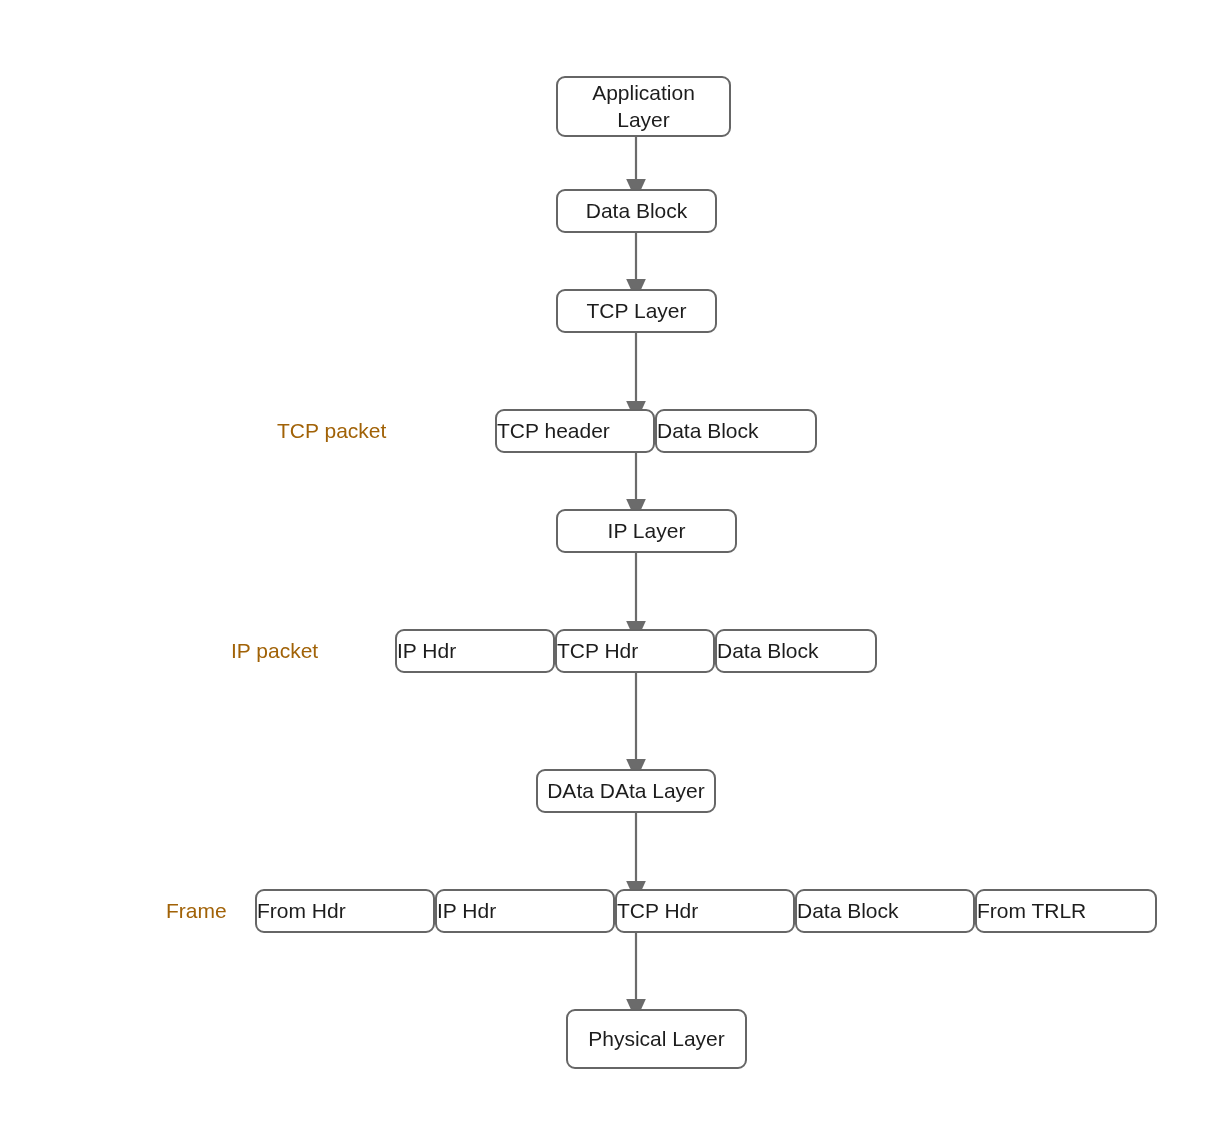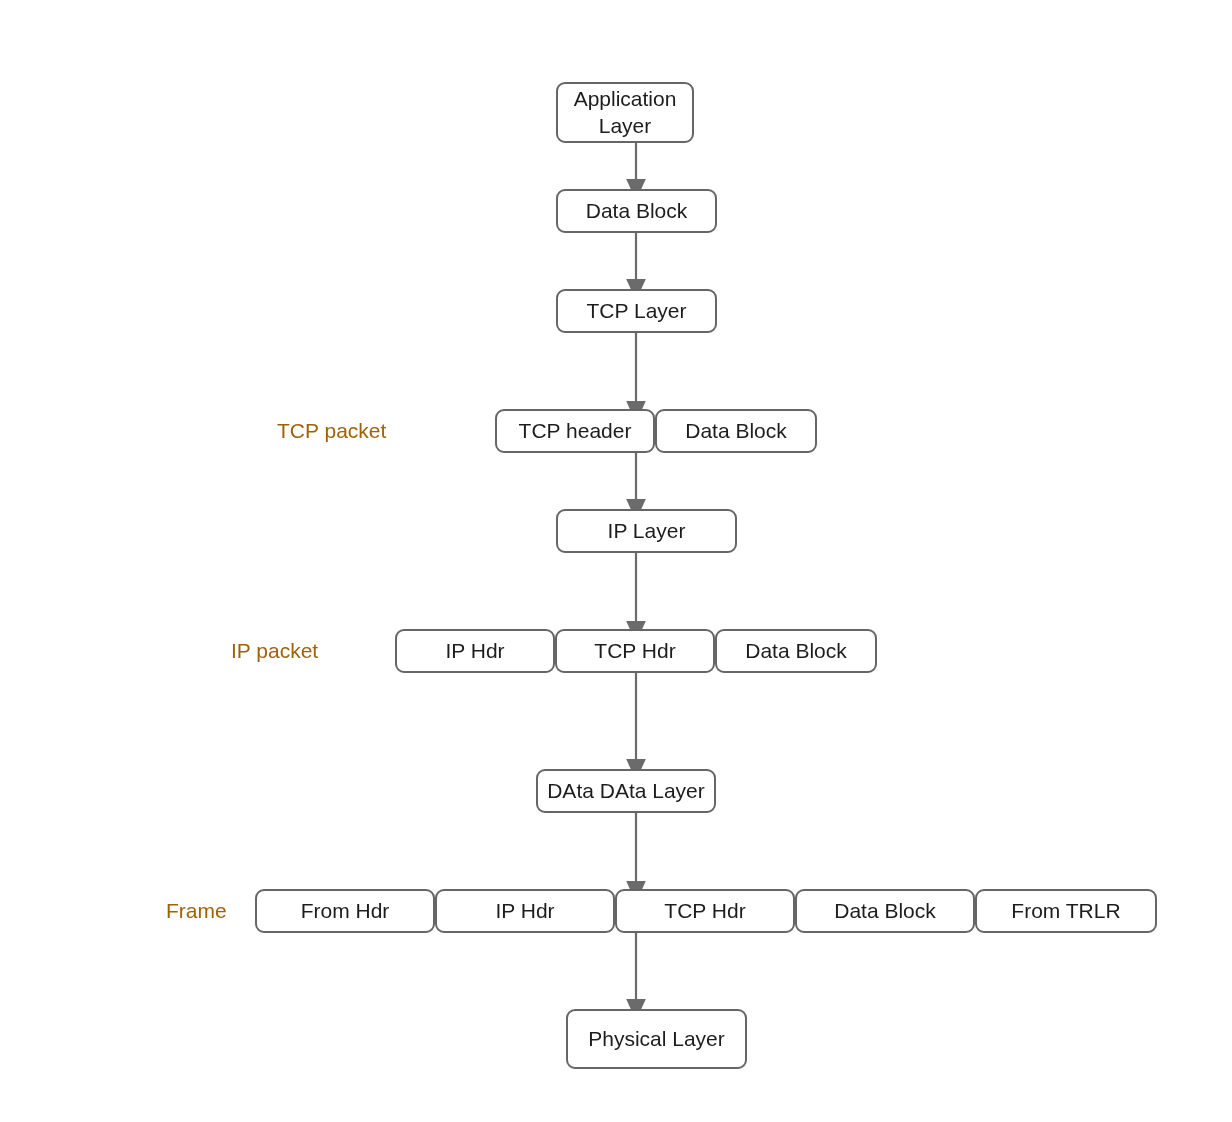--- a/index.html
+++ b/index.html
@@ -59,21 +59,20 @@
     z-index: 3;
     height: 44px;
   }
   .packet-row .cell {
     box-sizing: border-box;
     background: #ffffff;
     border: 2.5px solid #666666;
     border-radius: 9px;
     display: flex;
     align-items: center;
-    justify-content: center;
     text-align: center;
     color: #1d1d1d;
     font-size: 21px;
     height: 44px;
   }
 </style>
 </head>
 <body>
 
 <div id="canvas">
@@ -95,21 +94,21 @@
 
     <line x1="636" y1="553" x2="636" y2="623" stroke="#6b6b6b" stroke-width="2.2" marker-end="url(#ah)"></line>
 
     <line x1="636" y1="673" x2="636" y2="761" stroke="#6b6b6b" stroke-width="2.2" marker-end="url(#ah)"></line>
 
     <line x1="636" y1="813" x2="636" y2="883" stroke="#6b6b6b" stroke-width="2.2" marker-end="url(#ah)"></line>
 
     <line x1="636" y1="933" x2="636" y2="1001" stroke="#6b6b6b" stroke-width="2.2" marker-end="url(#ah)"></line>
   </svg>
 
-  <div class="node multiline" style="left:556px; top:82px; width:138px; height:61px; flex-direction:column;">
+  <div class="node multiline" style="left:556px; top:76px; width:175px; height:61px; flex-direction:column;">
     <span>Application</span>
     <span>Layer</span>
   </div>
 
   <div class="node" style="left:556px; top:189px; width:161px; height:44px;">
     <span>Data Block</span>
   </div>
 
   <div class="node" style="left:556px; top:289px; width:161px; height:44px;">
     <span>TCP Layer</span>

